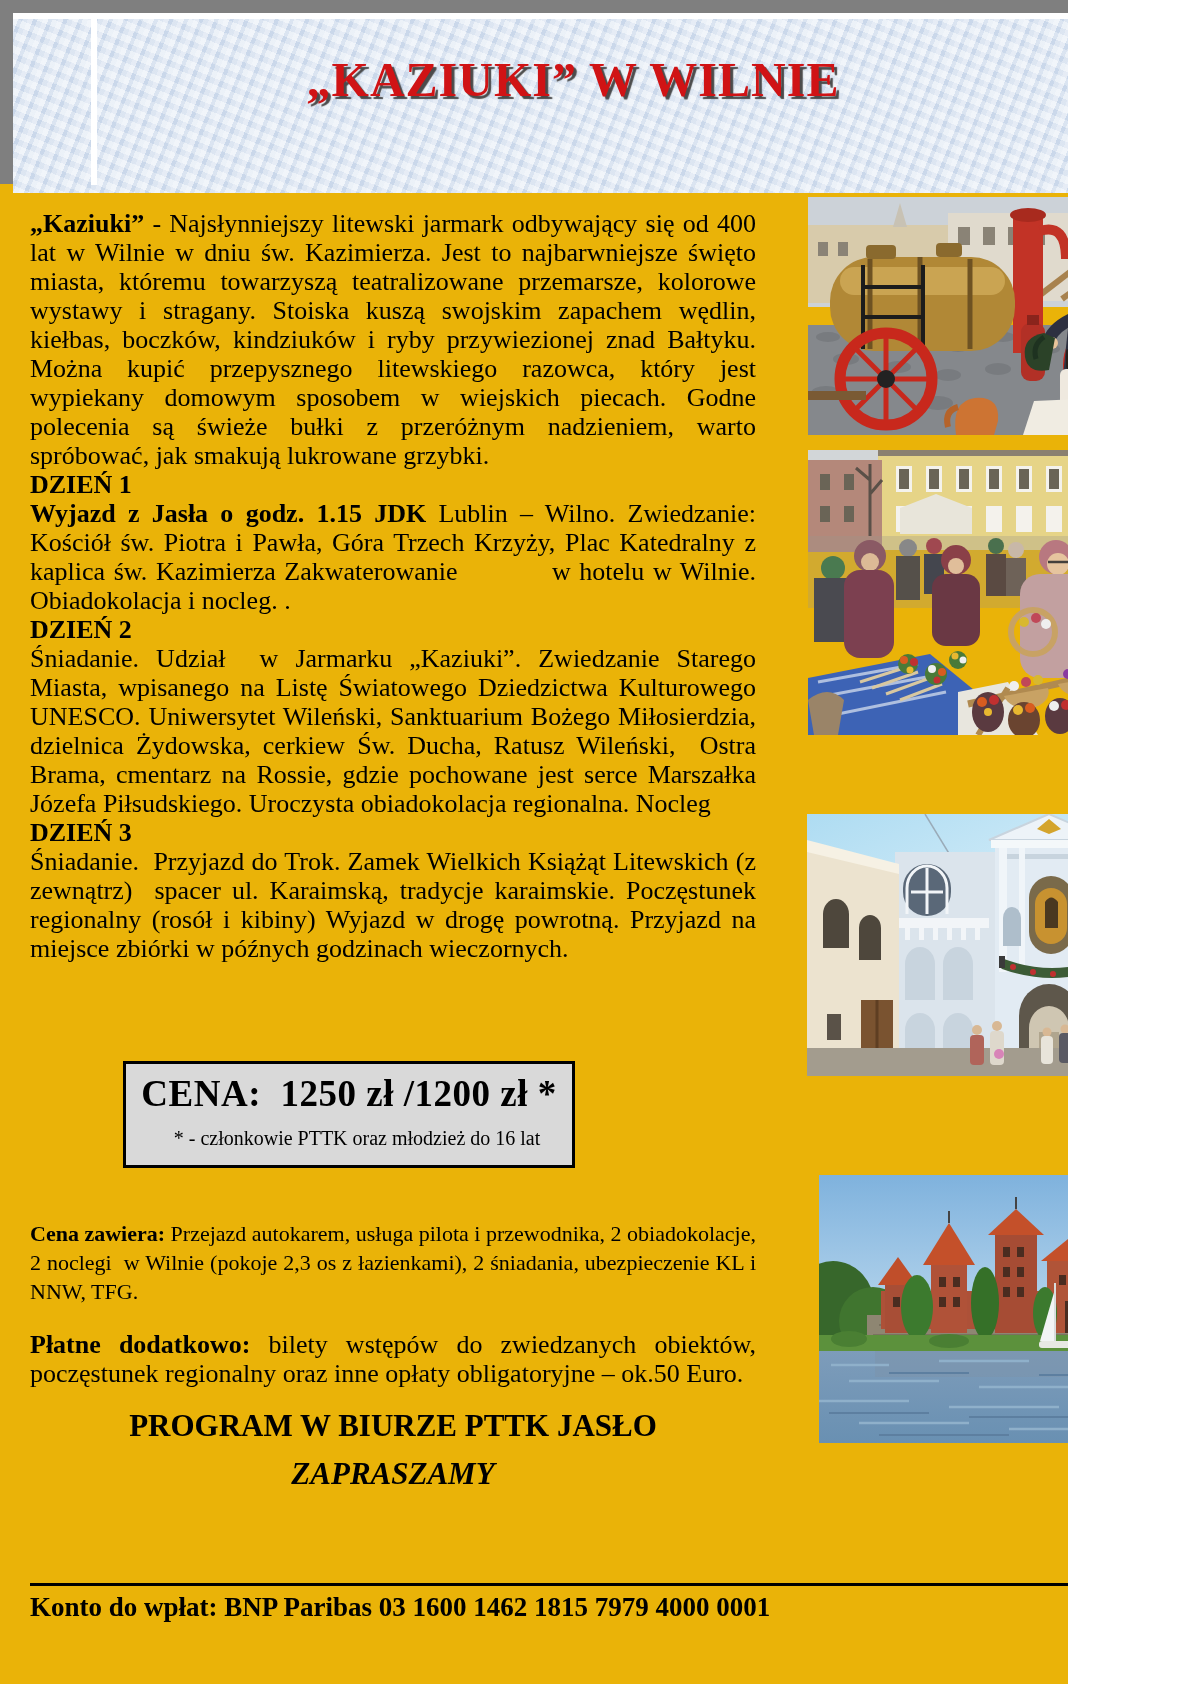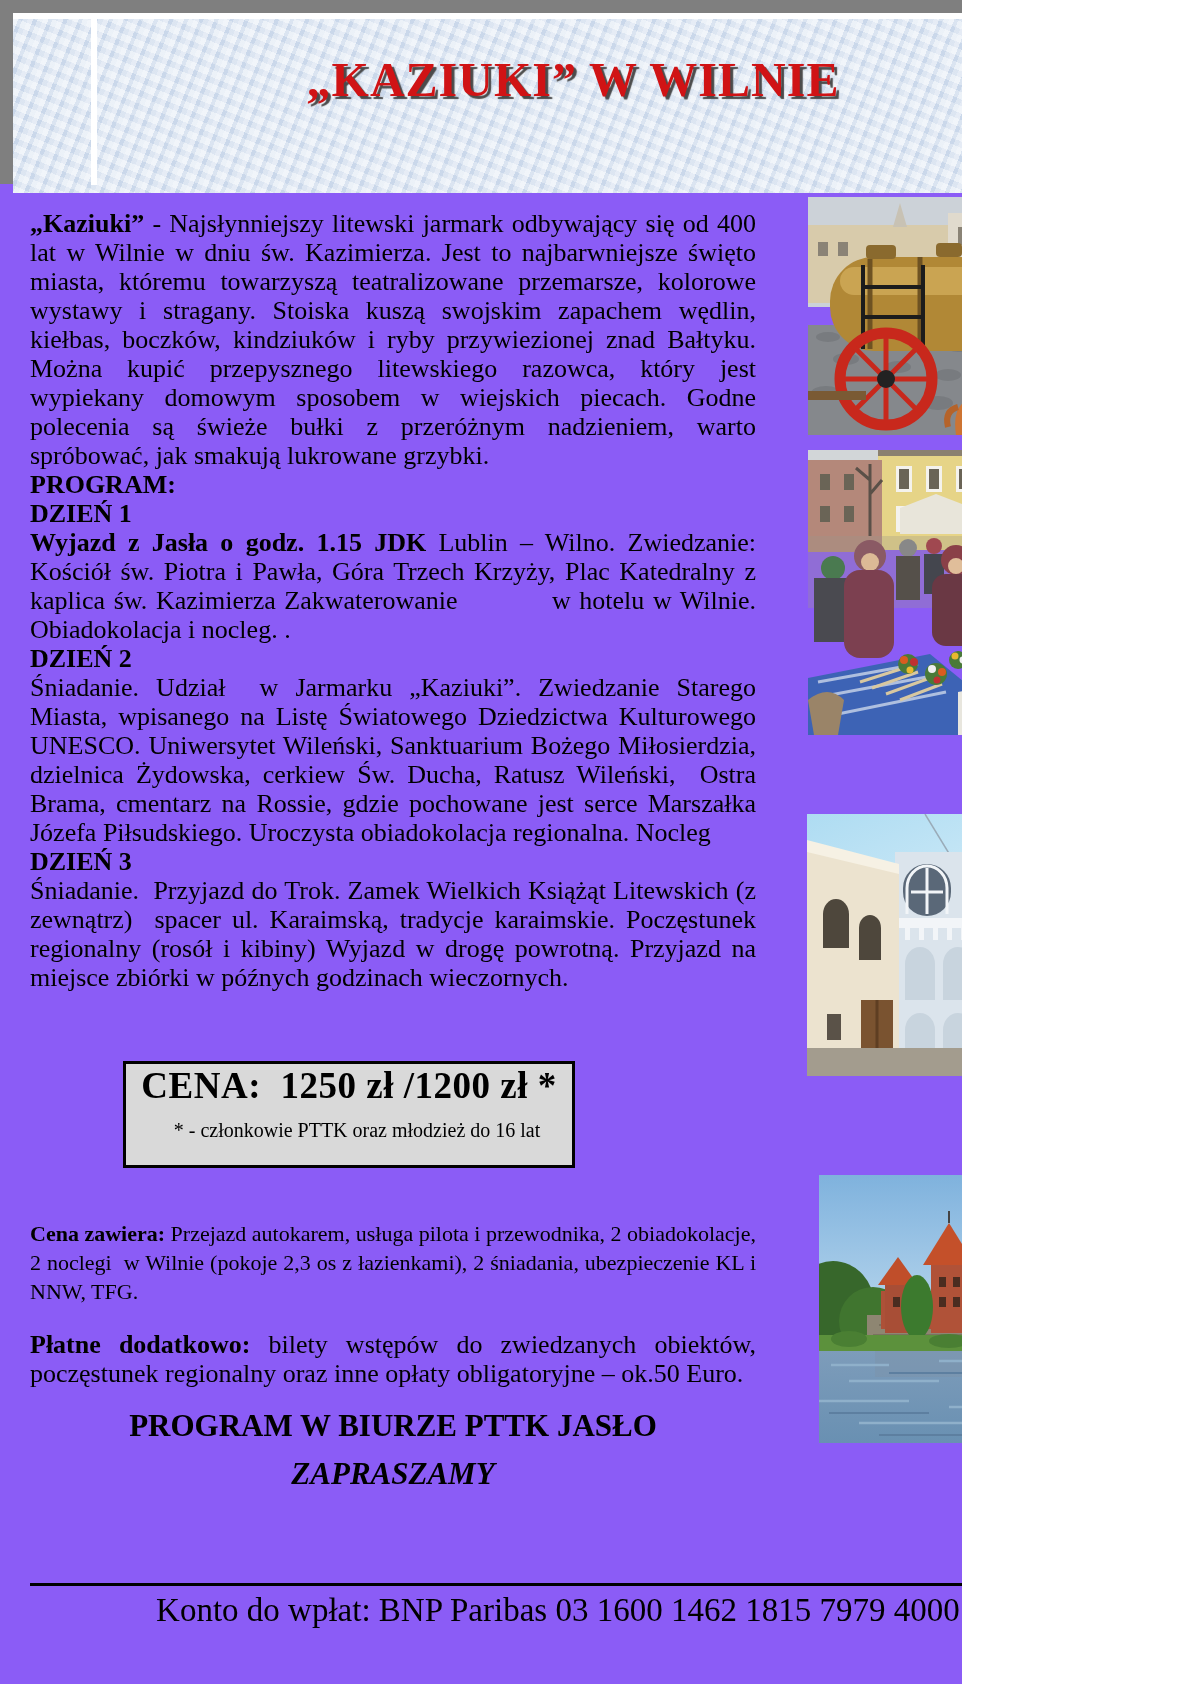--- a/index.html
+++ b/index.html
@@ -1,17 +1,17 @@
 <!DOCTYPE html>
 <html><head>
 <meta charset="utf-8">
 <style>
   html,body{margin:0;padding:0;background:#ffffff;}
   .page{
-    position:relative;width:962px;height:1684px;background:#8b5cf6;overflow:hidden;
+    position:relative;width:1068px;height:1684px;background:#eab308;overflow:hidden;
     font-family:"Liberation Serif","DejaVu Serif",serif;color:#000;
   }
   
   .hdr-gray-top{position:absolute;left:0;top:0;width:1180px;height:13px;background:#7f7f7f;}
   .hdr-gray-left{position:absolute;left:0;top:0;width:13px;height:184px;background:#7f7f7f;}
   .hdr-box{
     position:absolute;left:13px;top:13px;width:1160px;height:180px;box-sizing:border-box;
     border-top:6px solid #ffffff;
     background-color:#d8e3f1;
     background-image:
@@ -29,30 +29,30 @@
   .flow{position:absolute;left:30px;top:209px;width:726px;font-size:26px;line-height:29px;}
   .flow p{margin:0;}
   .para{text-align:justify;}
   .bold-line{font-weight:bold;text-align:left;}
   .lead{font-weight:bold;}
   
   .price-box{
     position:absolute;left:123px;top:1061px;width:452px;height:107px;box-sizing:border-box;
     background:#d9d9d9;border:3px solid #000;text-align:center;
   }
-  .price-line{margin-top:0;font-size:37px;font-weight:bold;letter-spacing:0.5px;}
+  .price-line{margin-top:8px;font-size:37px;font-weight:bold;letter-spacing:0.5px;}
   .price-note{margin-top:12px;font-size:20px;padding-left:16px;}
   
   .includes{position:absolute;left:30px;top:1197px;width:726px;font-size:22px;line-height:29px;text-align:justify;}
   .extra{position:absolute;left:30px;top:1304px;width:726px;font-size:26px;line-height:29px;text-align:justify;}
   .signup{position:absolute;left:30px;top:1410px;width:726px;text-align:center;font-weight:bold;font-size:31px;line-height:31px;}
   .signup .line2{margin-top:17px;font-style:italic;}
   
   .footer-rule{position:absolute;left:30px;top:1583px;width:1133px;height:3px;background:#000;}
-  .footer-text{position:absolute;left:30px;top:1592px;width:1130px;font-size:33px;font-weight:normal;text-align:center;}
+  .footer-text{position:absolute;left:30px;top:1592px;width:1130px;font-size:27px;font-weight:bold;}
   
   .photo{position:absolute;overflow:hidden;}
   .photo svg{display:block;}
   .photo1{left:808px;top:197px;width:355px;height:238px;}
   .photo2{left:808px;top:450px;width:355px;height:285px;}
   .photo3{left:807px;top:814px;width:356px;height:262px;}
   .photo4{left:819px;top:1175px;width:341px;height:268px;}
 </style>
 </head>
 <body>
@@ -64,21 +64,20 @@
   <div class="hdr-box">
     <div class="hdr-white-line"></div>
     <div class="hdr-yellow-line"></div>
     <div class="hdr-title">
       <div>„KAZIUKI” W WILNIE</div>
     </div>
   </div>
 
   <div class="flow">
     <p class="para"><span class="lead">„Kaziuki”</span><span> - Najsłynniejszy litewski jarmark odbywający się od 400 lat w Wilnie w dniu św. Kazimierza. Jest to najbarwniejsze święto miasta, któremu towarzyszą teatralizowane przemarsze, kolorowe wystawy i stragany. Stoiska kuszą swojskim zapachem wędlin, kiełbas, boczków, kindziuków i ryby przywiezionej znad Bałtyku. Można kupić przepysznego litewskiego razowca, który jest wypiekany domowym sposobem w wiejskich piecach. Godne polecenia są świeże bułki z przeróżnym nadzieniem, warto spróbować, jak smakują lukrowane grzybki.</span></p>
-    <p class="bold-line">PROGRAM:</p>
     <p class="bold-line">DZIEŃ 1</p>
     <p class="para"><span class="lead">Wyjazd z Jasła o godz. 1.15 JDK</span><span> Lublin – Wilno. Zwiedzanie: Kościół św. Piotra i Pawła, Góra Trzech Krzyży, Plac Katedralny z kaplica św. Kazimierza Zakwaterowanie &nbsp;&nbsp;&nbsp;&nbsp;&nbsp;&nbsp;&nbsp;&nbsp;&nbsp; w hotelu w Wilnie. Obiadokolacja i nocleg. .</span></p>
     <p class="bold-line">DZIEŃ 2</p>
     <p class="para">Śniadanie. Udział &nbsp;w Jarmarku „Kaziuki”. Zwiedzanie Starego Miasta, wpisanego na Listę Światowego Dziedzictwa Kulturowego UNESCO. Uniwersytet Wileński, Sanktuarium Bożego Miłosierdzia, dzielnica Żydowska, cerkiew Św. Ducha, Ratusz Wileński, &nbsp;Ostra Brama, cmentarz na Rossie, gdzie pochowane jest serce Marszałka Józefa Piłsudskiego. Uroczysta obiadokolacja regionalna. Nocleg</p>
     <p class="bold-line">DZIEŃ 3</p>
     <p class="para">Śniadanie. &nbsp;Przyjazd do Trok. Zamek Wielkich Książąt Litewskich (z zewnątrz) &nbsp;spacer ul. Karaimską, tradycje karaimskie. Poczęstunek regionalny (rosół i kibiny) Wyjazd w drogę powrotną. Przyjazd na miejsce zbiórki w późnych godzinach wieczornych.</p>
   </div>
 
   <div class="price-box">
     <div class="price-line">CENA:&nbsp; 1250 zł /1200 zł *</div>

